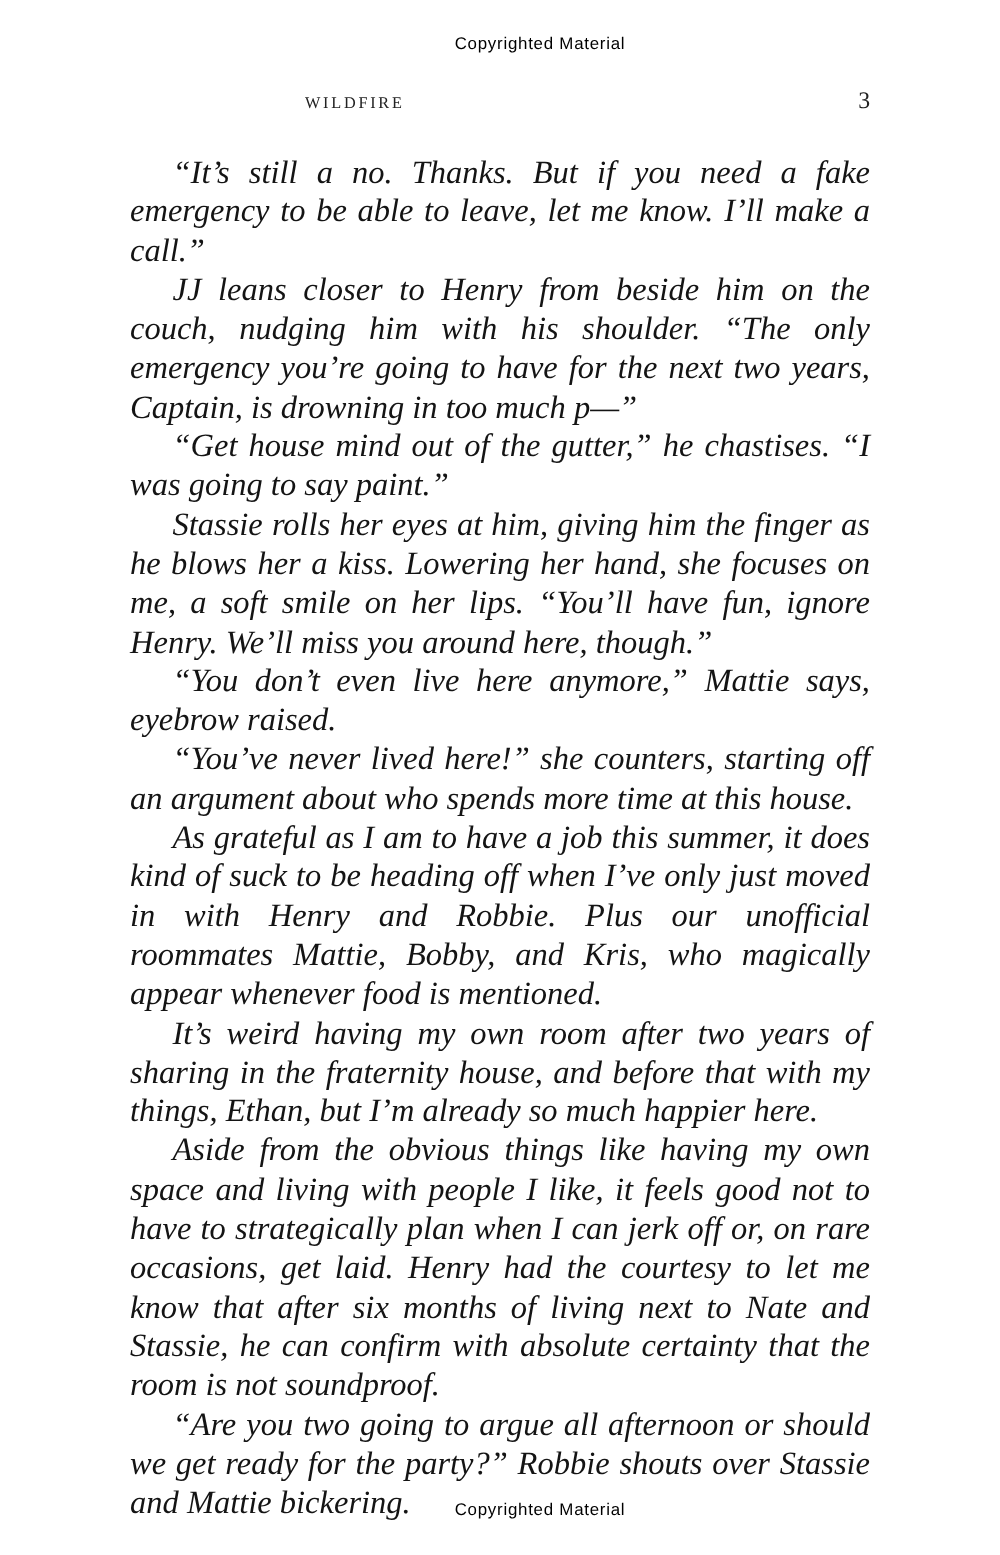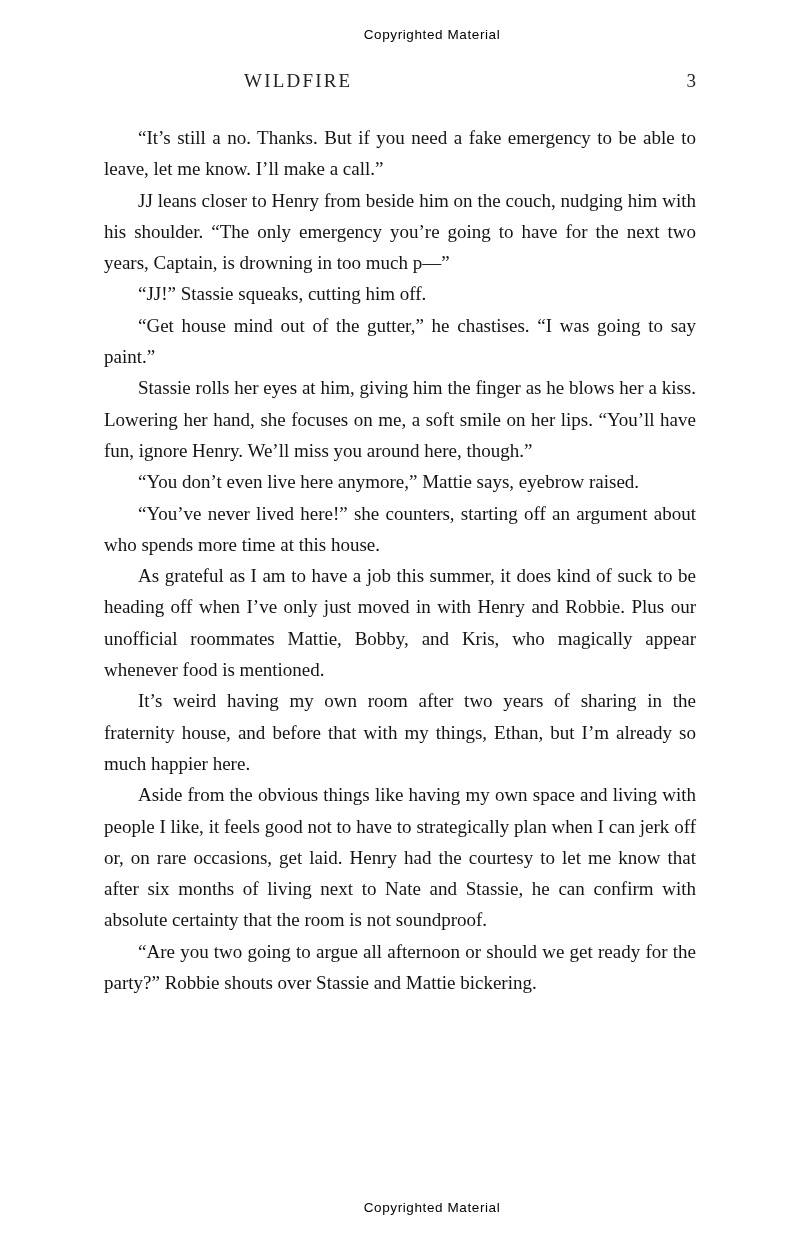--- a/index.html
+++ b/index.html
@@ -39,66 +39,66 @@
     position: absolute;
     top: 70px;
     left: 104px;
     width: 592px;
     display: flex;
     align-items: baseline;
     justify-content: space-between;
   }
   .running-title {
     font-family: "Liberation Serif", serif;
-    font-size: 19px;
+    font-size: 13px;
     letter-spacing: 2.2px;
     color: #222;
     margin-left: 140px;
   }
   .folio {
     font-family: "Liberation Serif", serif;
     font-size: 19px;
     color: #222;
   }
 
   .body-text {
     position: absolute;
     top: 122px;
     left: 104px;
     width: 592px;
   }
   .body-text p {
     margin: 0;
-    font-size: 19px;
+    font-size: 26px;
     line-height: 31.3px;
     text-align: justify;
     text-indent: 34px;
     hyphens: none;
     color: #141414;
+    font-style: italic;
   }
   .body-text p.last {
     text-align: justify;
   }
 </style>
 </head>
 <body>
 
 <div class="page">
 
   <div class="watermark watermark-top">Copyrighted Material</div>
 
   <div class="running-head">
     <div class="running-title">WILDFIRE</div>
     <div class="folio">3</div>
   </div>
 
   <div class="body-text">
     <p>“It’s still a no. Thanks. But if you need a fake emergency to be able to leave, let me know. I’ll make a call.”</p>
     <p>JJ leans closer to Henry from beside him on the couch, nudging him with his shoulder. “The only emergency you’re going to have for the next two years, Captain, is drowning in too much p—”</p>
-    <p>“JJ!” Stassie squeaks, cutting him off.</p>
     <p>“Get house mind out of the gutter,” he chastises. “I was going to say paint.”</p>
     <p>Stassie rolls her eyes at him, giving him the finger as he blows her a kiss. Lowering her hand, she focuses on me, a soft smile on her lips. “You’ll have fun, ignore Henry. We’ll miss you around here, though.”</p>
     <p>“You don’t even live here anymore,” Mattie says, eyebrow raised.</p>
     <p>“You’ve never lived here!” she counters, starting off an argument about who spends more time at this house.</p>
     <p>As grateful as I am to have a job this summer, it does kind of suck to be heading off when I’ve only just moved in with Henry and Robbie. Plus our unofficial roommates Mattie, Bobby, and Kris, who magically appear whenever food is mentioned.</p>
     <p>It’s weird having my own room after two years of sharing in the fraternity house, and before that with my things, Ethan, but I’m already so much happier here.</p>
     <p>Aside from the obvious things like having my own space and living with people I like, it feels good not to have to strategically plan when I can jerk off or, on rare occasions, get laid. Henry had the courtesy to let me know that after six months of living next to Nate and Stassie, he can confirm with absolute certainty that the room is not soundproof.</p>
     <p>“Are you two going to argue all afternoon or should we get ready for the party?” Robbie shouts over Stassie and Mattie bickering.</p>
   </div>
 

